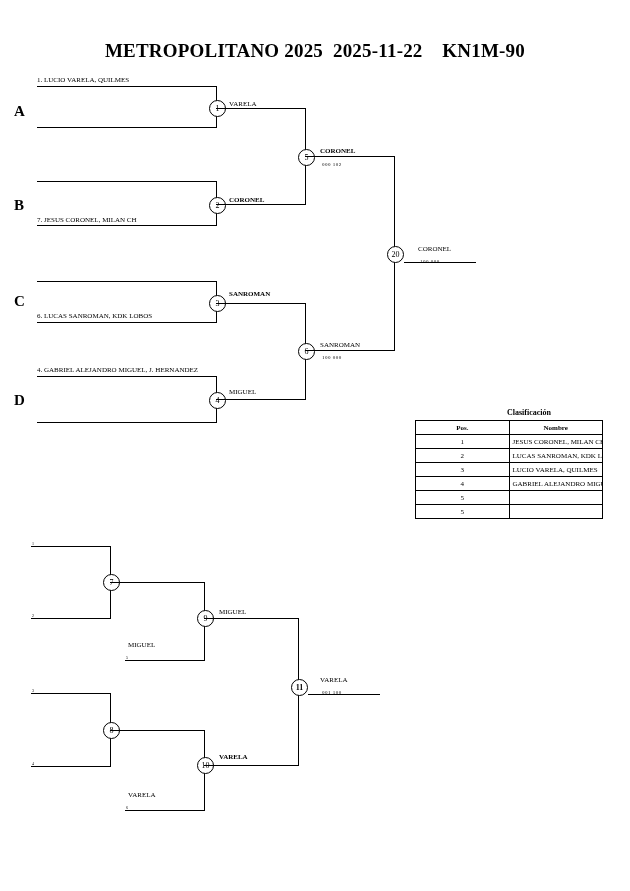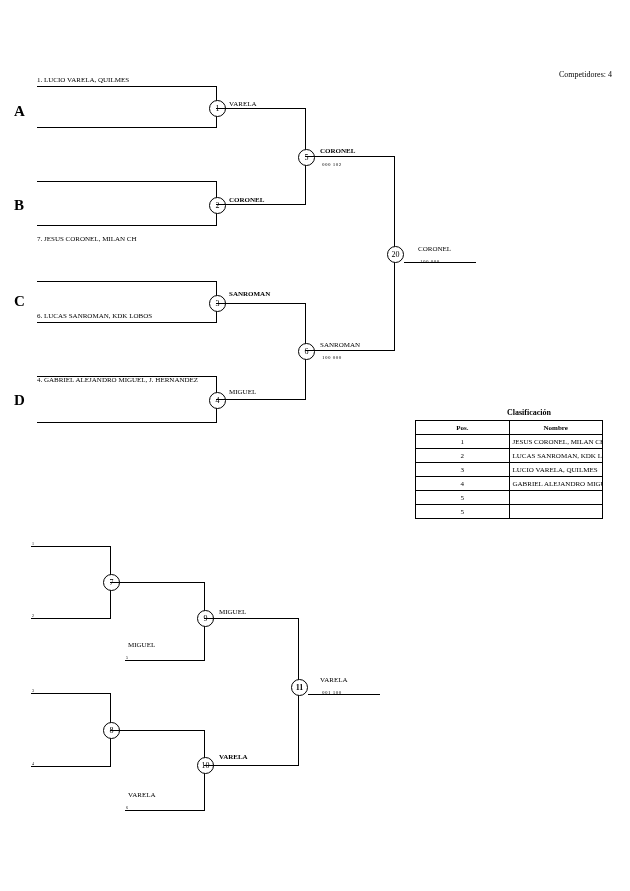--- a/index.html
+++ b/index.html
@@ -130,31 +130,31 @@
     text-align: left;
     white-space: nowrap;
     overflow: hidden;
   }
 </style>
 </head>
 <body>
 
 <div class="page">
 
-  <div class="abs" id="competitors">Competidores: 4</div>
+  <div class="abs" id="title">METROPOLITANO 2025  2025-11-22    KN1M-90</div>
 
   <div class="abs grp" style="left:14px; top:103px;">A</div>
   <div class="abs grp" style="left:14px; top:197px;">B</div>
   <div class="abs grp" style="left:14px; top:293px;">C</div>
   <div class="abs grp" style="left:14px; top:392px;">D</div>
 
   <div class="abs nm" style="left:37px; top:76px;">1. LUCIO VARELA, QUILMES</div>
-  <div class="abs nm" style="left:37px; top:216px;margin-top:19px;">7. JESUS CORONEL, MILAN CH</div>
+  <div class="abs nm" style="left:37px; top:216px;">7. JESUS CORONEL, MILAN CH</div>
   <div class="abs nm" style="left:37px; top:312px;">6. LUCAS SANROMAN, KDK LOBOS</div>
-  <div class="abs nm" style="left:37px; top:376px;">4. GABRIEL ALEJANDRO MIGUEL, J. HERNANDEZ</div>
+  <div class="abs nm" style="left:37px; top:366px;">4. GABRIEL ALEJANDRO MIGUEL, J. HERNANDEZ</div>
 
   <div class="abs hline" style="left:37px; top:86px;  width:180px;"></div>
   <div class="abs hline" style="left:37px; top:127px; width:180px;"></div>
   <div class="abs vline" style="left:216px; top:86px; height:42px;"></div>
   <div class="abs bout" style="left:209px; top:100px;">1</div>
   <div class="abs nm" style="left:229px; top:100px;">VARELA</div>
 
   <div class="abs hline" style="left:37px; top:181px; width:180px;"></div>
   <div class="abs hline" style="left:37px; top:225px; width:180px;"></div>
   <div class="abs vline" style="left:216px; top:181px; height:45px;"></div>

